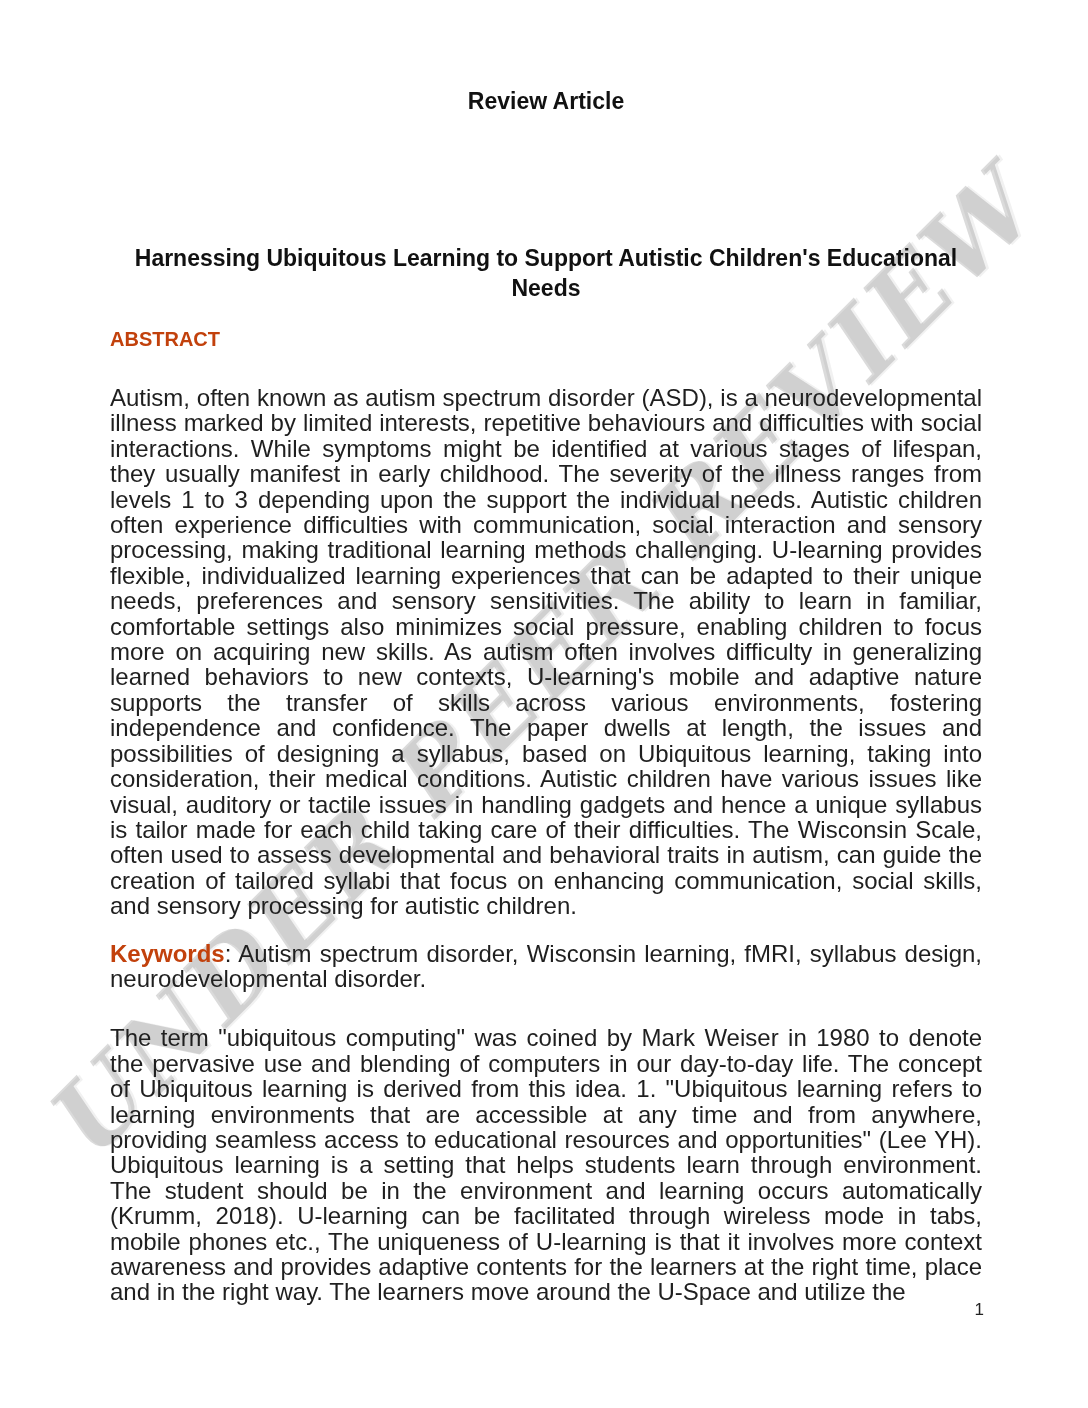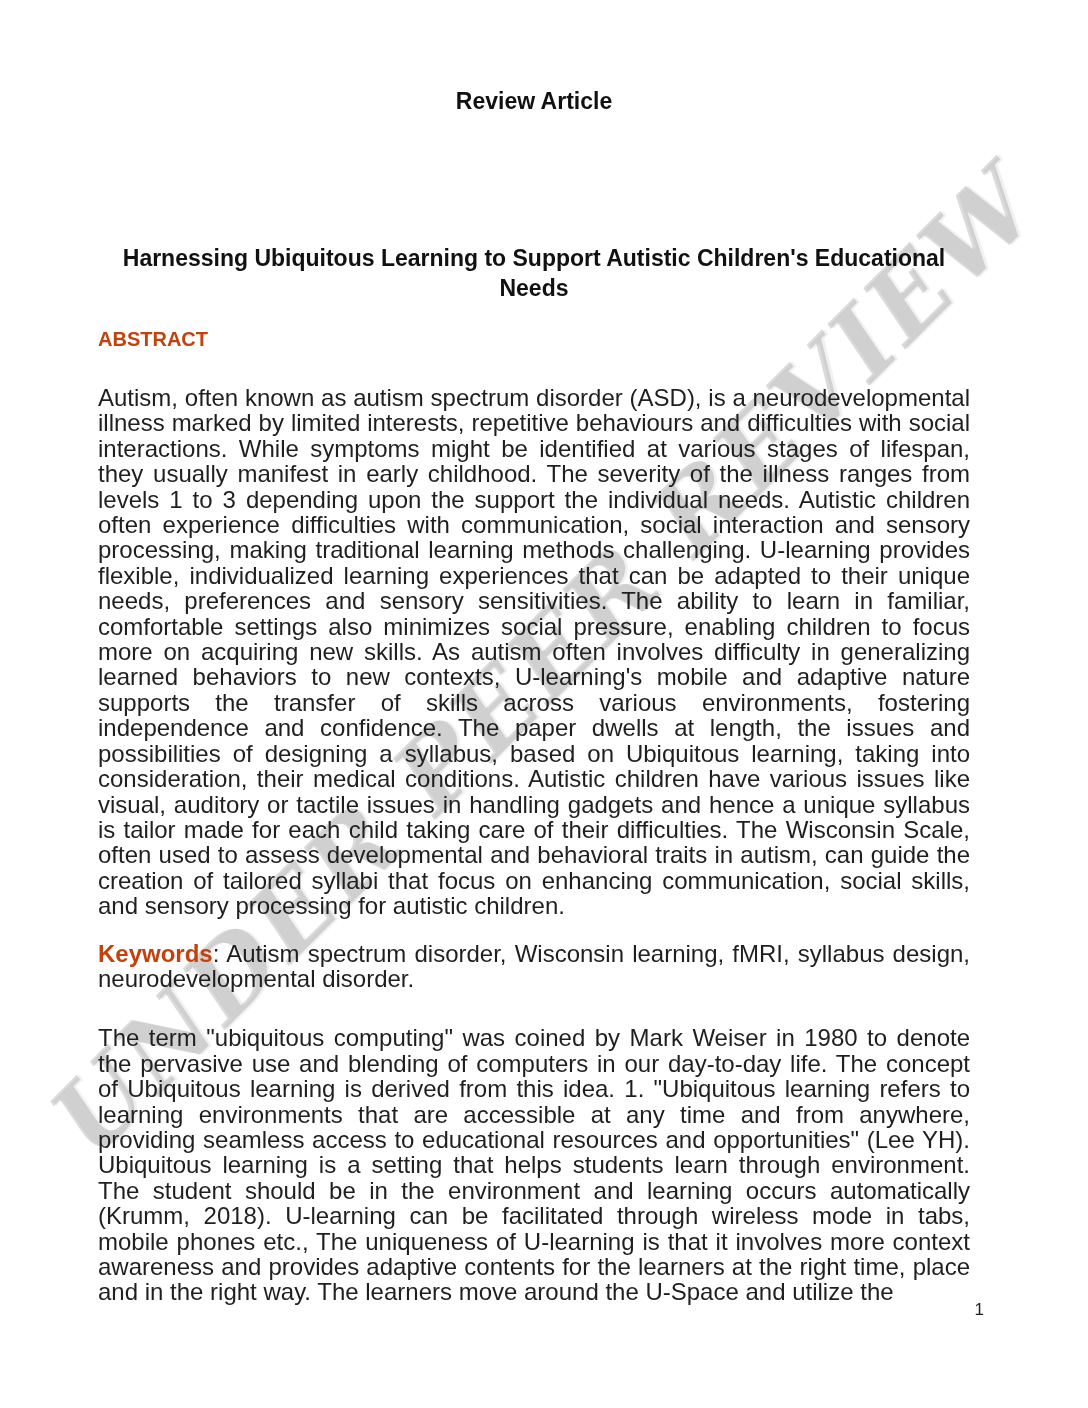--- a/index.html
+++ b/index.html
@@ -27,21 +27,21 @@
     font-size: 100px;
     letter-spacing: 4px;
     white-space: nowrap;
     color: rgba(90, 90, 90, 0.22);
     text-shadow: 2px 2px 0 rgba(120,120,120,0.10);
     pointer-events: none;
     z-index: 1;
   }
   .content {
     position: absolute;
-    left: 98px;
+    left: 110px;
     top: 88px;
     width: 872px;
     z-index: 2;
   }
   .category {
     margin: 0;
     text-align: center;
     font-weight: bold;
     font-size: 23px;
     line-height: 27px;

